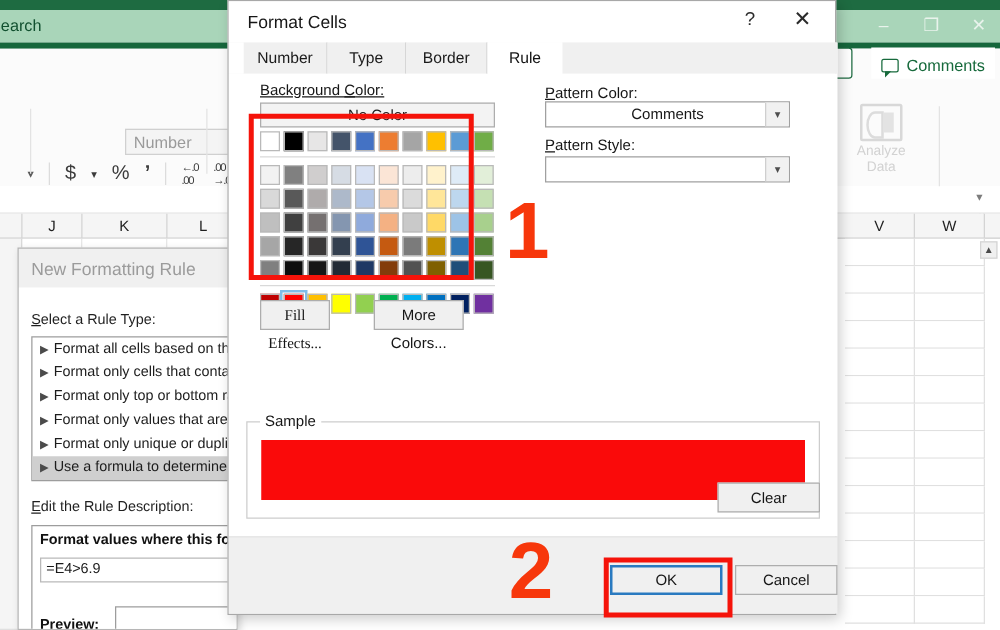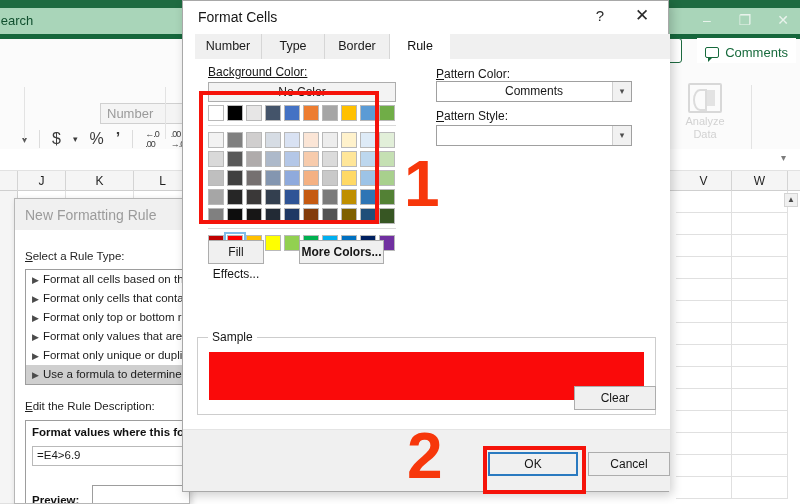--- a/index.html
+++ b/index.html
@@ -429,24 +429,24 @@
         <div class="sw" style="background:#FFFF00"></div>
         <div class="sw" style="background:#92D050"></div>
         <div class="sw" style="background:#00B050"></div>
         <div class="sw" style="background:#00B0F0"></div>
         <div class="sw" style="background:#0070C0"></div>
         <div class="sw" style="background:#002060"></div>
         <div class="sw" style="background:#7030A0"></div>
       </div>
     </div>
 
-    <div class="fc-btn" style="left:25px; top:181px; width:56px;">
+    <div class="fc-btn" style="left:25px; top:181px; width:56px;font-family:Liberation Serif, serif;">
       <span>Fill Effects...</span>
     </div>
-    <div class="fc-btn" style="left:116px; top:181px; width:85px;font-weight:bold;">
+    <div class="fc-btn" style="left:116px; top:181px; width:72px;">
       <span>More Colors...</span>
     </div>
 
     <div class="lbl" style="left:253px; top:8px;"><u>P</u>attern Color:</div>
     <div class="combo" style="left:253px; top:22px; width:196px;">
       <span>Comments</span>
       <span class="arrow">▾</span>
     </div>
     <div class="lbl" style="left:253px; top:50px;"><u>P</u>attern Style:</div>
     <div class="combo" style="left:253px; top:66px; width:196px;">

